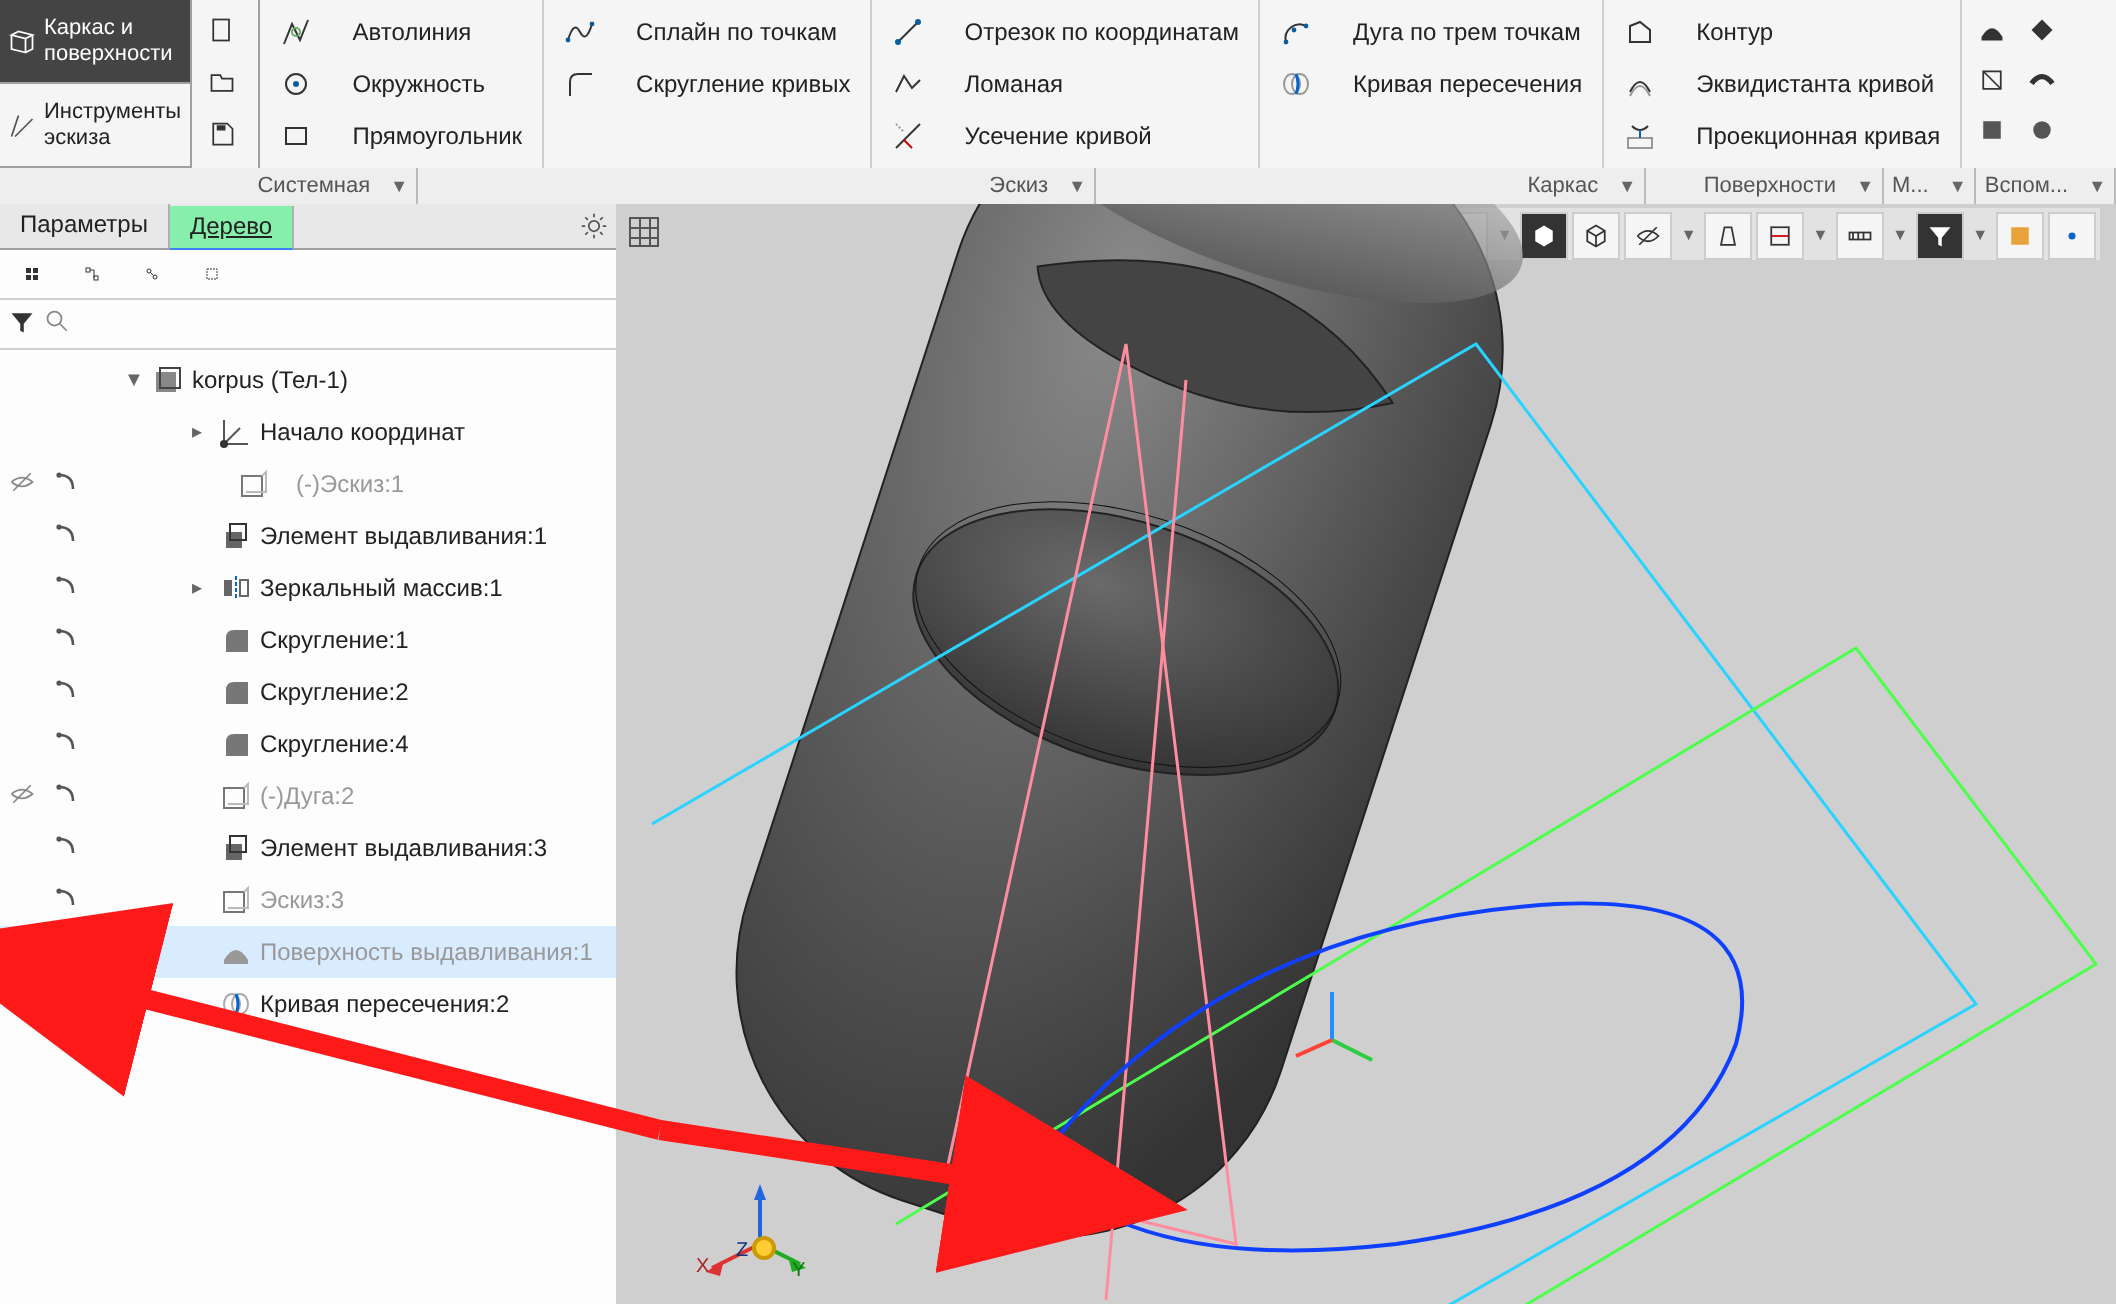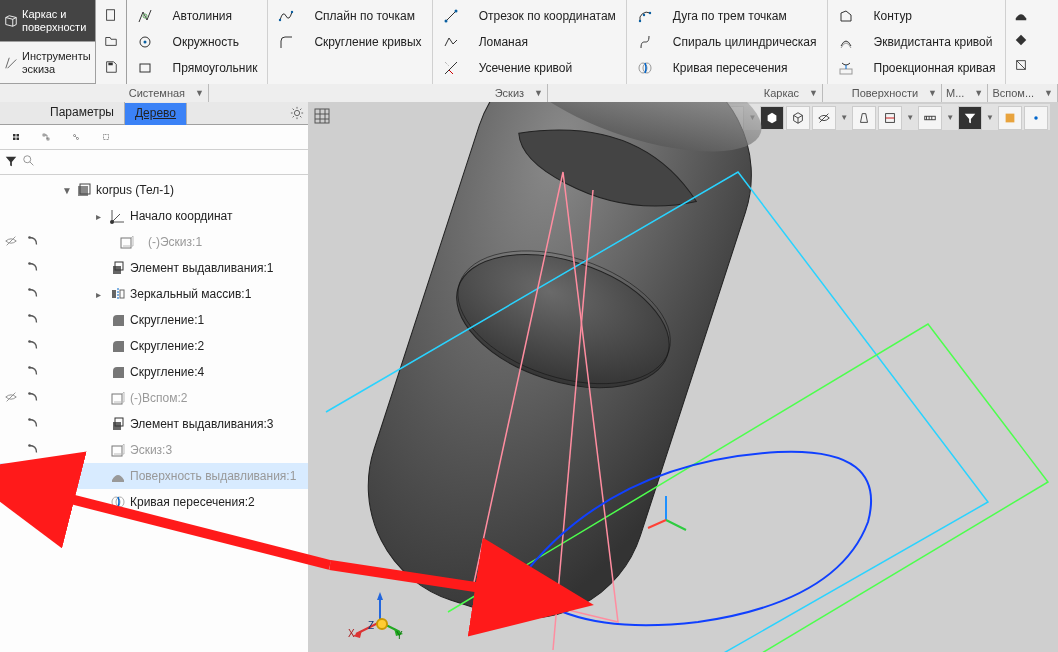--- a/index.html
+++ b/index.html
@@ -123,29 +123,28 @@
     background: #fdfdfd;
     border-right: 1px solid #888;
     display:flex; flex-direction:column;
   }
   .lp-tabs {
     height: 22px;
     display:flex;
     background:#e8e8e8;
     border-bottom:1px solid #a0a0a0;
     align-items:stretch;
-    padding-left:40px;
   }
   .lp-tab {
     padding: 3px 10px;
     font-size: 12px;
     cursor:pointer;
     border-right:1px solid #b0b0b0;
   }
-  .lp-tab.active { background:#3b82f6; border-bottom:1px solid #3b82f6; position:relative; top:1px;text-decoration:underline;}
+  .lp-tab.active { background:#86efac; border-bottom:1px solid #3b82f6; position:relative; top:1px;text-decoration:underline;}
   .lp-gear {
     margin-left:auto;
     width:22px;display:flex;align-items:center;justify-content:center;
     cursor:pointer;
   }
   .lp-toolbar {
     height: 24px;
     display:flex; align-items:center;
     padding: 0 6px; gap:10px;
     border-bottom: 1px solid #d0d0d0;
@@ -383,26 +382,20 @@
 
   <div class="ribbon-group">
     <div class="ribbon-btn">
       <span class="ico"><svg class="ico16" viewBox="0 0 16 16">
             <path d="M3 13 A7 7 0 0 1 13 5" fill="none" stroke="#333"></path>
             <circle cx="3" cy="13" r="1.2" fill="#0a5fa0"></circle>
             <circle cx="13" cy="5" r="1.2" fill="#0a5fa0"></circle>
             <circle cx="7" cy="7" r="1.2" fill="#0a5fa0"></circle>
           </svg></span>
       <span>Дуга по трем точкам</span>
-    </div>
-    <div class="ribbon-btn">
-      <span class="ico"><svg class="ico16" viewBox="0 0 16 16">
-            <path d="M4 14 C4 2 12 14 12 2" fill="none" stroke="#333"></path>
-          </svg></span>
-      <span>Спираль цилиндрическая</span>
     </div>
     <div class="ribbon-btn">
       <span class="ico"><svg class="ico16" viewBox="0 0 16 16">
             <ellipse cx="6" cy="8" rx="4" ry="5" fill="none" stroke="#999"></ellipse>
             <ellipse cx="10" cy="8" rx="4" ry="5" fill="none" stroke="#999"></ellipse>
             <path d="M8 3 Q10 8 8 13" stroke="#06c" fill="none" stroke-width="1.5"></path>
           </svg></span>
       <span>Кривая пересечения</span>
     </div>
   </div>
@@ -736,21 +729,21 @@
               </svg></span>
           </div>
           <div class="tr-body" style="padding-left: 44px;">
             <span class="tr-toggle"></span>
             <span class="tr-icon">
               <svg class="ico16" viewBox="0 0 16 16">
                 <rect x="2" y="4" width="10" height="10" fill="none" stroke="#777"></rect>
                 <path d="M12 4 L14 2 L14 12 L4 12" stroke="#bbb" fill="none"></path>
               </svg>
             </span>
-            <span>(-)Вспом:2</span>
+            <span>(-)Дуга:2</span>
           </div>
         </div>
         <div class="tree-row">
           <div class="tr-gutter">
             <span class="vis"></span>
             <span class="inc"><svg class="ico14" viewBox="0 0 16 16">
                 <path d="M4 4 Q12 4 12 12" fill="none" stroke="#555" stroke-width="1.5"></path>
                 <circle cx="4" cy="4" r="1.5" fill="#555"></circle>
               </svg></span>
           </div>

